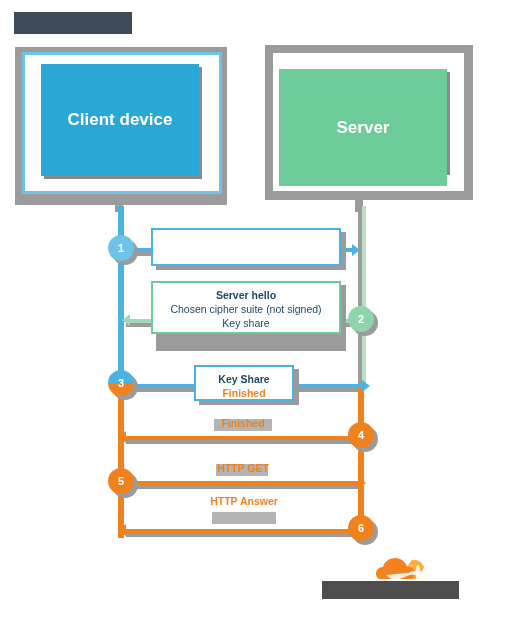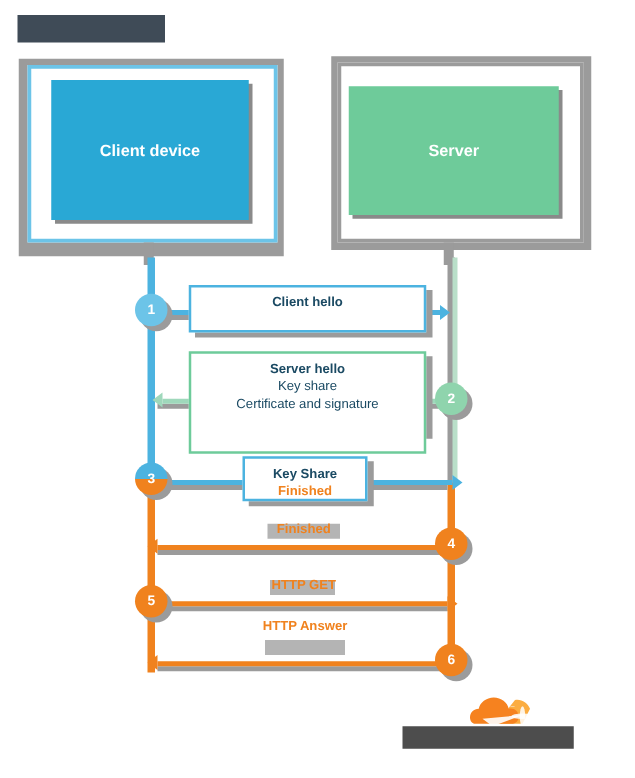--- a/index.html
+++ b/index.html
@@ -53,21 +53,21 @@
   .ep-screen-shadow {
     position: absolute;
     background: #8a8a8a;
   }
   .ep-screen {
     position: absolute;
     display: flex;
     align-items: center;
     justify-content: center;
     color: #ffffff;
-    font-size: 13px;
+    font-size: 17px;
     font-weight: bold;
   }
   .ep-stand {
     position: absolute;
   }
 
   
   .lifeline {
     position: absolute;
     width: 6px;
@@ -196,21 +196,21 @@
     <div class="ep-screen" style="left:41px; top:64px; width:158px; height:112px; background:#29a8d5;">
       <span>Client device</span>
     </div>
     <div class="ep-stand" style="left:115px; top:194px; width:8px; height:18px; background:#9b9b9b;"></div>
   </div>
 
   <div>
     <div class="ep-shadow" style="left:265px; top:45px; width:208px; height:155px;"></div>
     <div class="ep-frame" style="left:270px; top:50px; width:197px; height:144px; border:3px solid #9b9b9b;"></div>
     <div class="ep-screen-shadow" style="left:282px; top:72px; width:168px; height:103px;"></div>
-    <div class="ep-screen" style="left:279px; top:69px; width:168px; height:103px; background:#6ecb9a;">
+    <div class="ep-screen" style="left:279px; top:69px; width:168px; height:117px; background:#6ecb9a;">
       <span>Server</span>
     </div>
     <div class="ep-stand" style="left:355px; top:194px; width:8px; height:18px; background:#9b9b9b;"></div>
   </div>
 
   <div class="lifeline" style="left:118px; top:206px; height:182px; background:#4cb3e0;"></div>
 
   <div class="lifeline" style="left:118px; top:378px; height:160px; background:#f0821e;"></div>
 
   <div class="lifeline" style="left:358px; top:206px; height:180px; background:#9b9b9b;"></div>
@@ -218,39 +218,38 @@
 
   <div class="lifeline" style="left:358px; top:386px; height:150px; background:#f0821e;"></div>
 
   <div>
     <div class="hline-shadow" style="left:126px; top:252px; width:215px;"></div>
     <div class="hline" style="left:122px; top:248px; width:230px; background:#4cb3e0;"></div>
     <div class="arrow" style="left:352px; top:244px; border-top:6px solid transparent; border-bottom:6px solid transparent; border-left:8px solid #4cb3e0;"></div>
 
     <div class="msgbox-shadow" style="left:156px; top:232px; width:190px; height:38px;"></div>
     <div class="msgbox" style="left:151px; top:228px; width:190px; height:38px; border-color:#4cb3e0;">
-      <div class="m-title">Client hello</div>
     </div>
 
     <div class="badge-shadow" style="left:112px; top:239px; border-radius:50%;"></div>
     <div class="badge" style="left:108px; top:235px; background:#6cc4e8;">
       <span>1</span>
     </div>
   </div>
 
   <div>
     <div class="hline-shadow" style="left:126px; top:323px; width:225px;"></div>
     <div class="hline" style="left:130px; top:319px; width:228px; background:#9fd8bb;"></div>
     <div class="arrow" style="left:122px; top:314px; border-top:6px solid transparent; border-bottom:6px solid transparent; border-right:8px solid #9fd8bb;"></div>
 
     <div class="msgbox-shadow" style="left:156px; top:285px; width:190px; height:66px;"></div>
-    <div class="msgbox" style="left:151px; top:281px; width:190px; height:82px; border-color:#6ecb9a;">
+    <div class="msgbox" style="left:151px; top:281px; width:190px; height:53px; border-color:#6ecb9a;">
       <div class="m-title">Server hello</div>
+      <div class="m-line">Chosen cipher suite (not signed)</div>
       <div class="m-line">Key share</div>
-      <div class="m-line">Certificate and signature</div>
     </div>
 
     <div class="badge-shadow" style="left:352px; top:310px; border-radius:50%;"></div>
     <div class="badge" style="left:348px; top:306px; background:#8fd4ad;">
       <span>2</span>
     </div>
   </div>
 
   <div>
     <div class="hline-shadow" style="left:126px; top:388px; width:232px;"></div>

